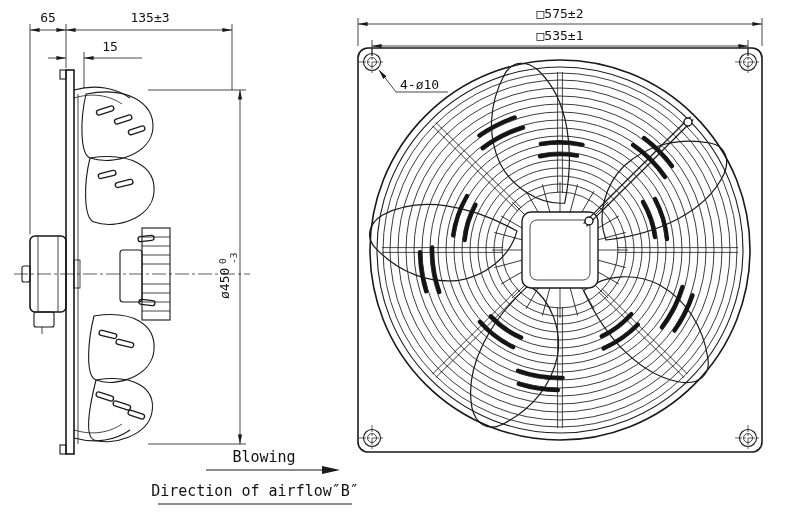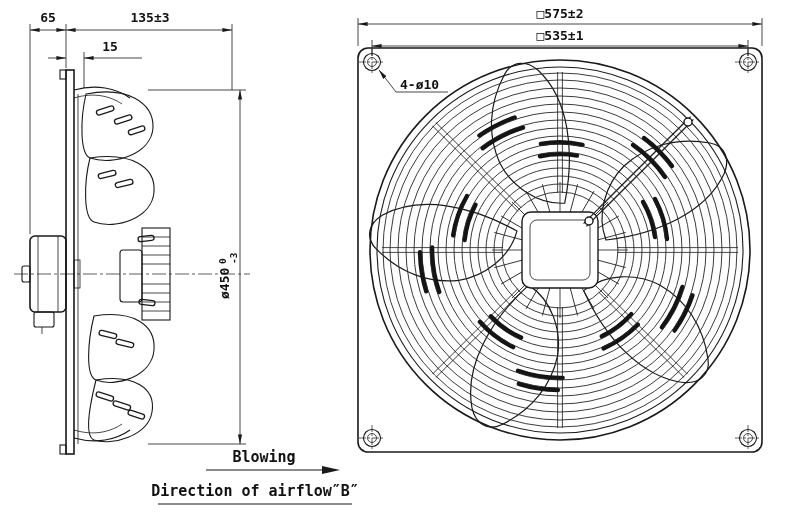--- a/index.html
+++ b/index.html
@@ -1,17 +1,17 @@
 <!DOCTYPE html>
 <html><head>
 <meta charset="utf-8">
 <style>
   html,body{margin:0;padding:0;background:#fff;}
   .page{position:relative;width:800px;height:520px;background:#fff;overflow:hidden;
-        font-family:"DejaVu Sans Mono","DejaVu Sans",monospace;font-weight:bold;}
+        font-family:"DejaVu Sans Mono","DejaVu Sans",monospace;}
   svg{display:block;}
   .outline{fill:none;stroke:#1a1a1a;stroke-width:1.6;}
   .med{fill:none;stroke:#1a1a1a;stroke-width:1.1;}
   .thin{fill:none;stroke:#1a1a1a;stroke-width:0.8;}
   .ring{fill:none;stroke:#26262a;stroke-width:0.9;}
   .dimline{fill:none;stroke:#1a1a1a;stroke-width:0.8;}
   .slotside{fill:#fff;stroke:#1a1a1a;stroke-width:1.3;}
   .slotfront{fill:none;stroke:#141414;stroke-width:4.4;stroke-linecap:round;}
   .whitefill{fill:#fff;stroke:#1a1a1a;stroke-width:1.4;}
   .bladefill{fill:#fff;stroke:#1a1a1a;stroke-width:1.2;}

